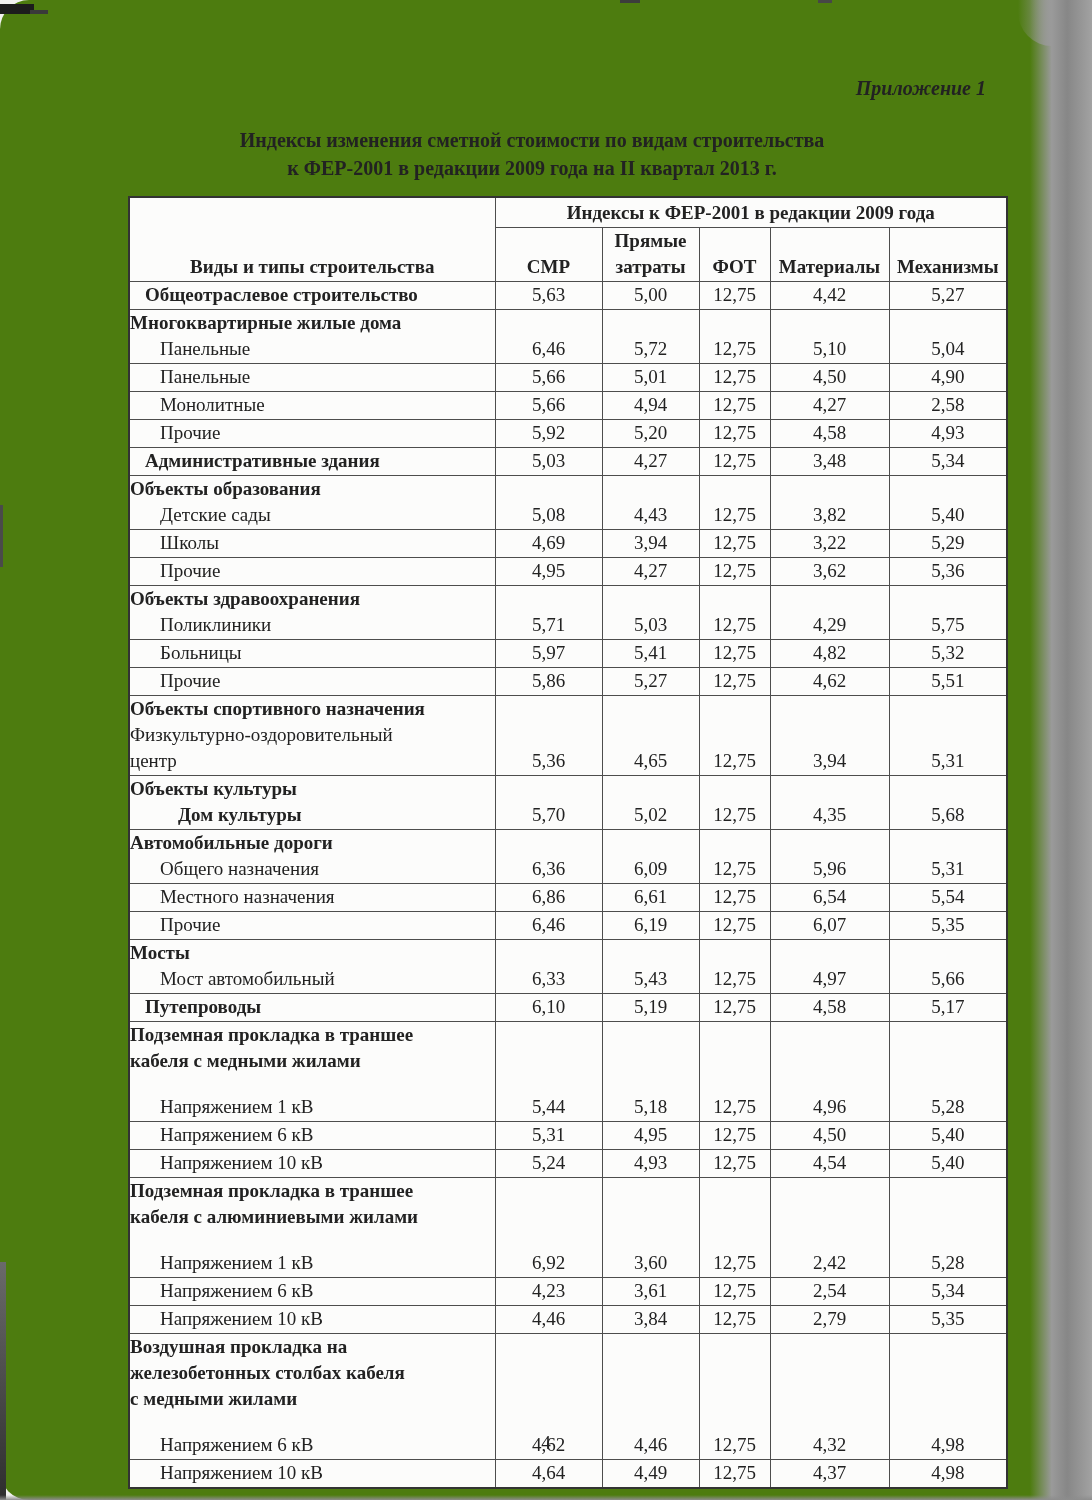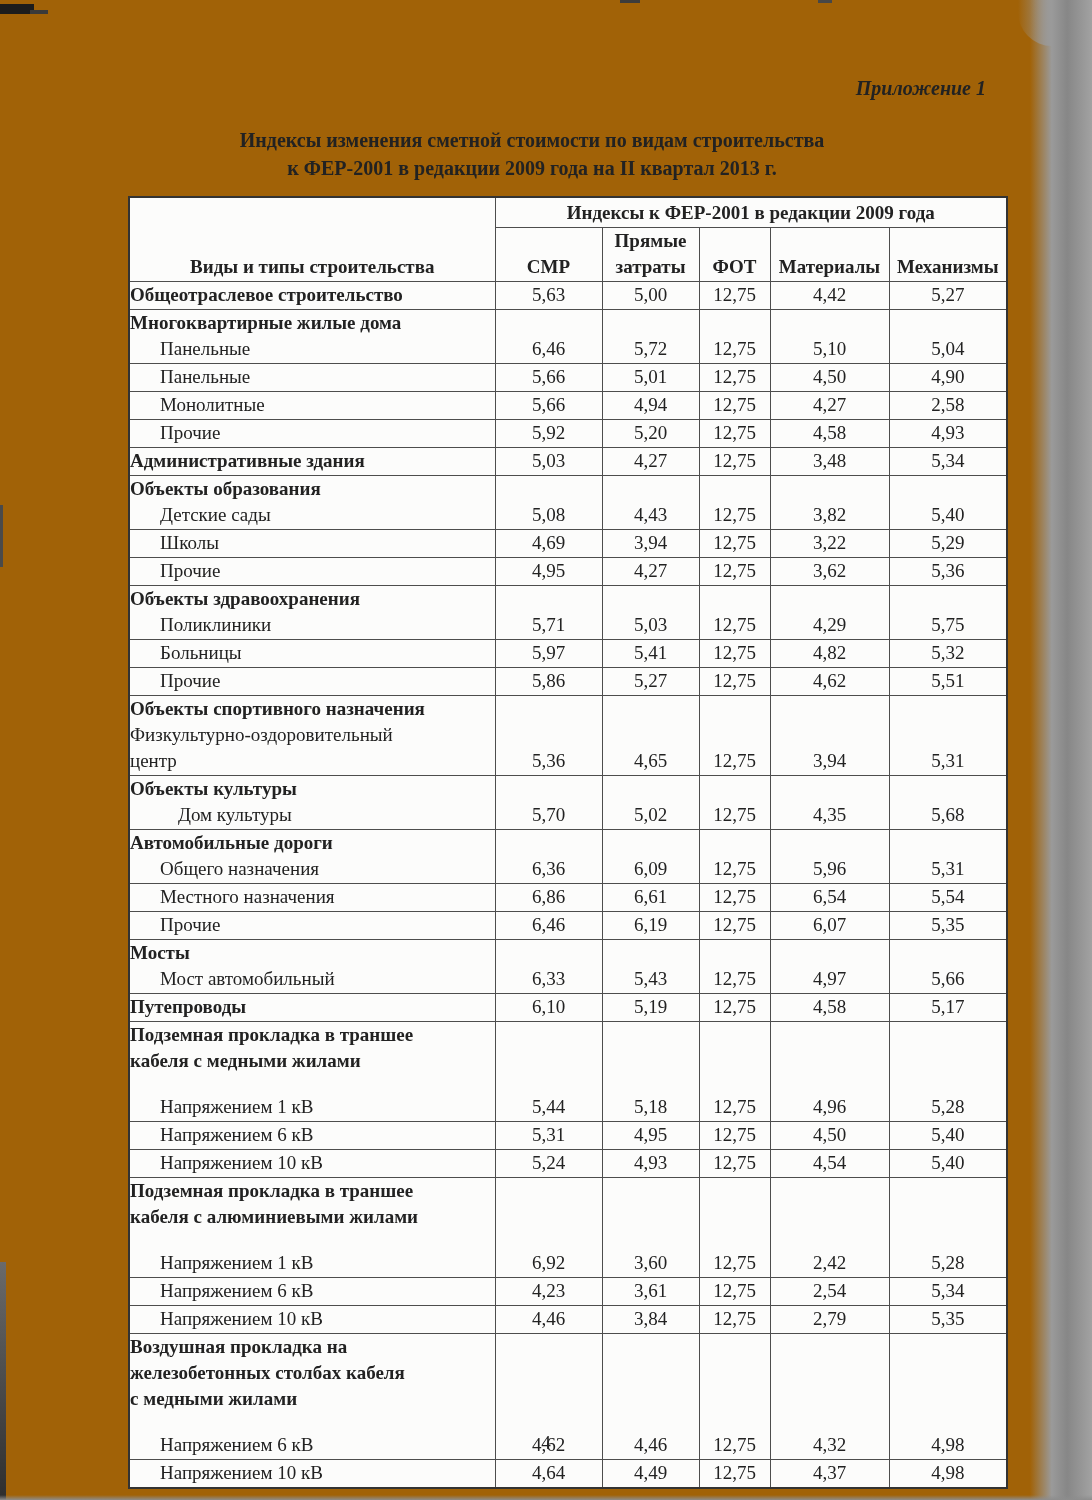--- a/index.html
+++ b/index.html
@@ -6,21 +6,22 @@
   body{
     width:1092px;height:1500px;
     background:#f2f2f0;
     font-family:"Liberation Serif","DejaVu Serif",serif;
     color:#222;
     overflow:hidden;
   }
   .page{
     position:relative;
     width:1092px;height:1500px;
-    background:#a16207;
+    background:#4d7c0f;
+    border-radius:29px;
   }
   
   .art{position:absolute;}
   .art-topleft{left:0;top:4px;width:34px;height:10px;background:#1c1c1c;}
   .art-topleft2{left:30px;top:10px;width:18px;height:4px;background:#3a3a3a;}
   .art-topdash1{left:620px;top:0;width:20px;height:3px;background:#3c3c3c;}
   .art-topdash2{left:818px;top:0;width:14px;height:3px;background:#474747;}
   .art-midleft{left:0;top:505px;width:3px;height:62px;background:#4a4a4a;}
   .art-botleft{left:0;top:1262px;width:6px;height:238px;background:linear-gradient(#6a6a6a,#2e2e2e);}
   .art-rightband{
@@ -76,24 +77,24 @@
   td.colhdr{
     text-align:center;vertical-align:bottom;
     font-weight:bold;font-size:17px;line-height:19px;
     height:39px;padding-bottom:4px;
   }
   td.lbl{padding-left:8px;padding-right:4px;}
   td.val{text-align:center;}
   .heading{font-weight:bold;}
   .pre{font-weight:normal;}
   .lline{font-weight:normal;}
-  .lline.bold{font-weight:bold;}
+  .lline.bold{font-weight:bold;padding-left:15px;}
   .ind-0{padding-left:0;}
   .ind-1{padding-left:30px;}
-  .ind-2{padding-left:48px;}
+  .ind-2{padding-left:48px;font-weight:bold;}
   .gap-top{margin-top:20px;}
 
   .pagenum{
     position:absolute;left:0;top:1432px;width:1092px;
     text-align:center;font-size:19px;
   }
 </style>
 </head>
 <body>
 

